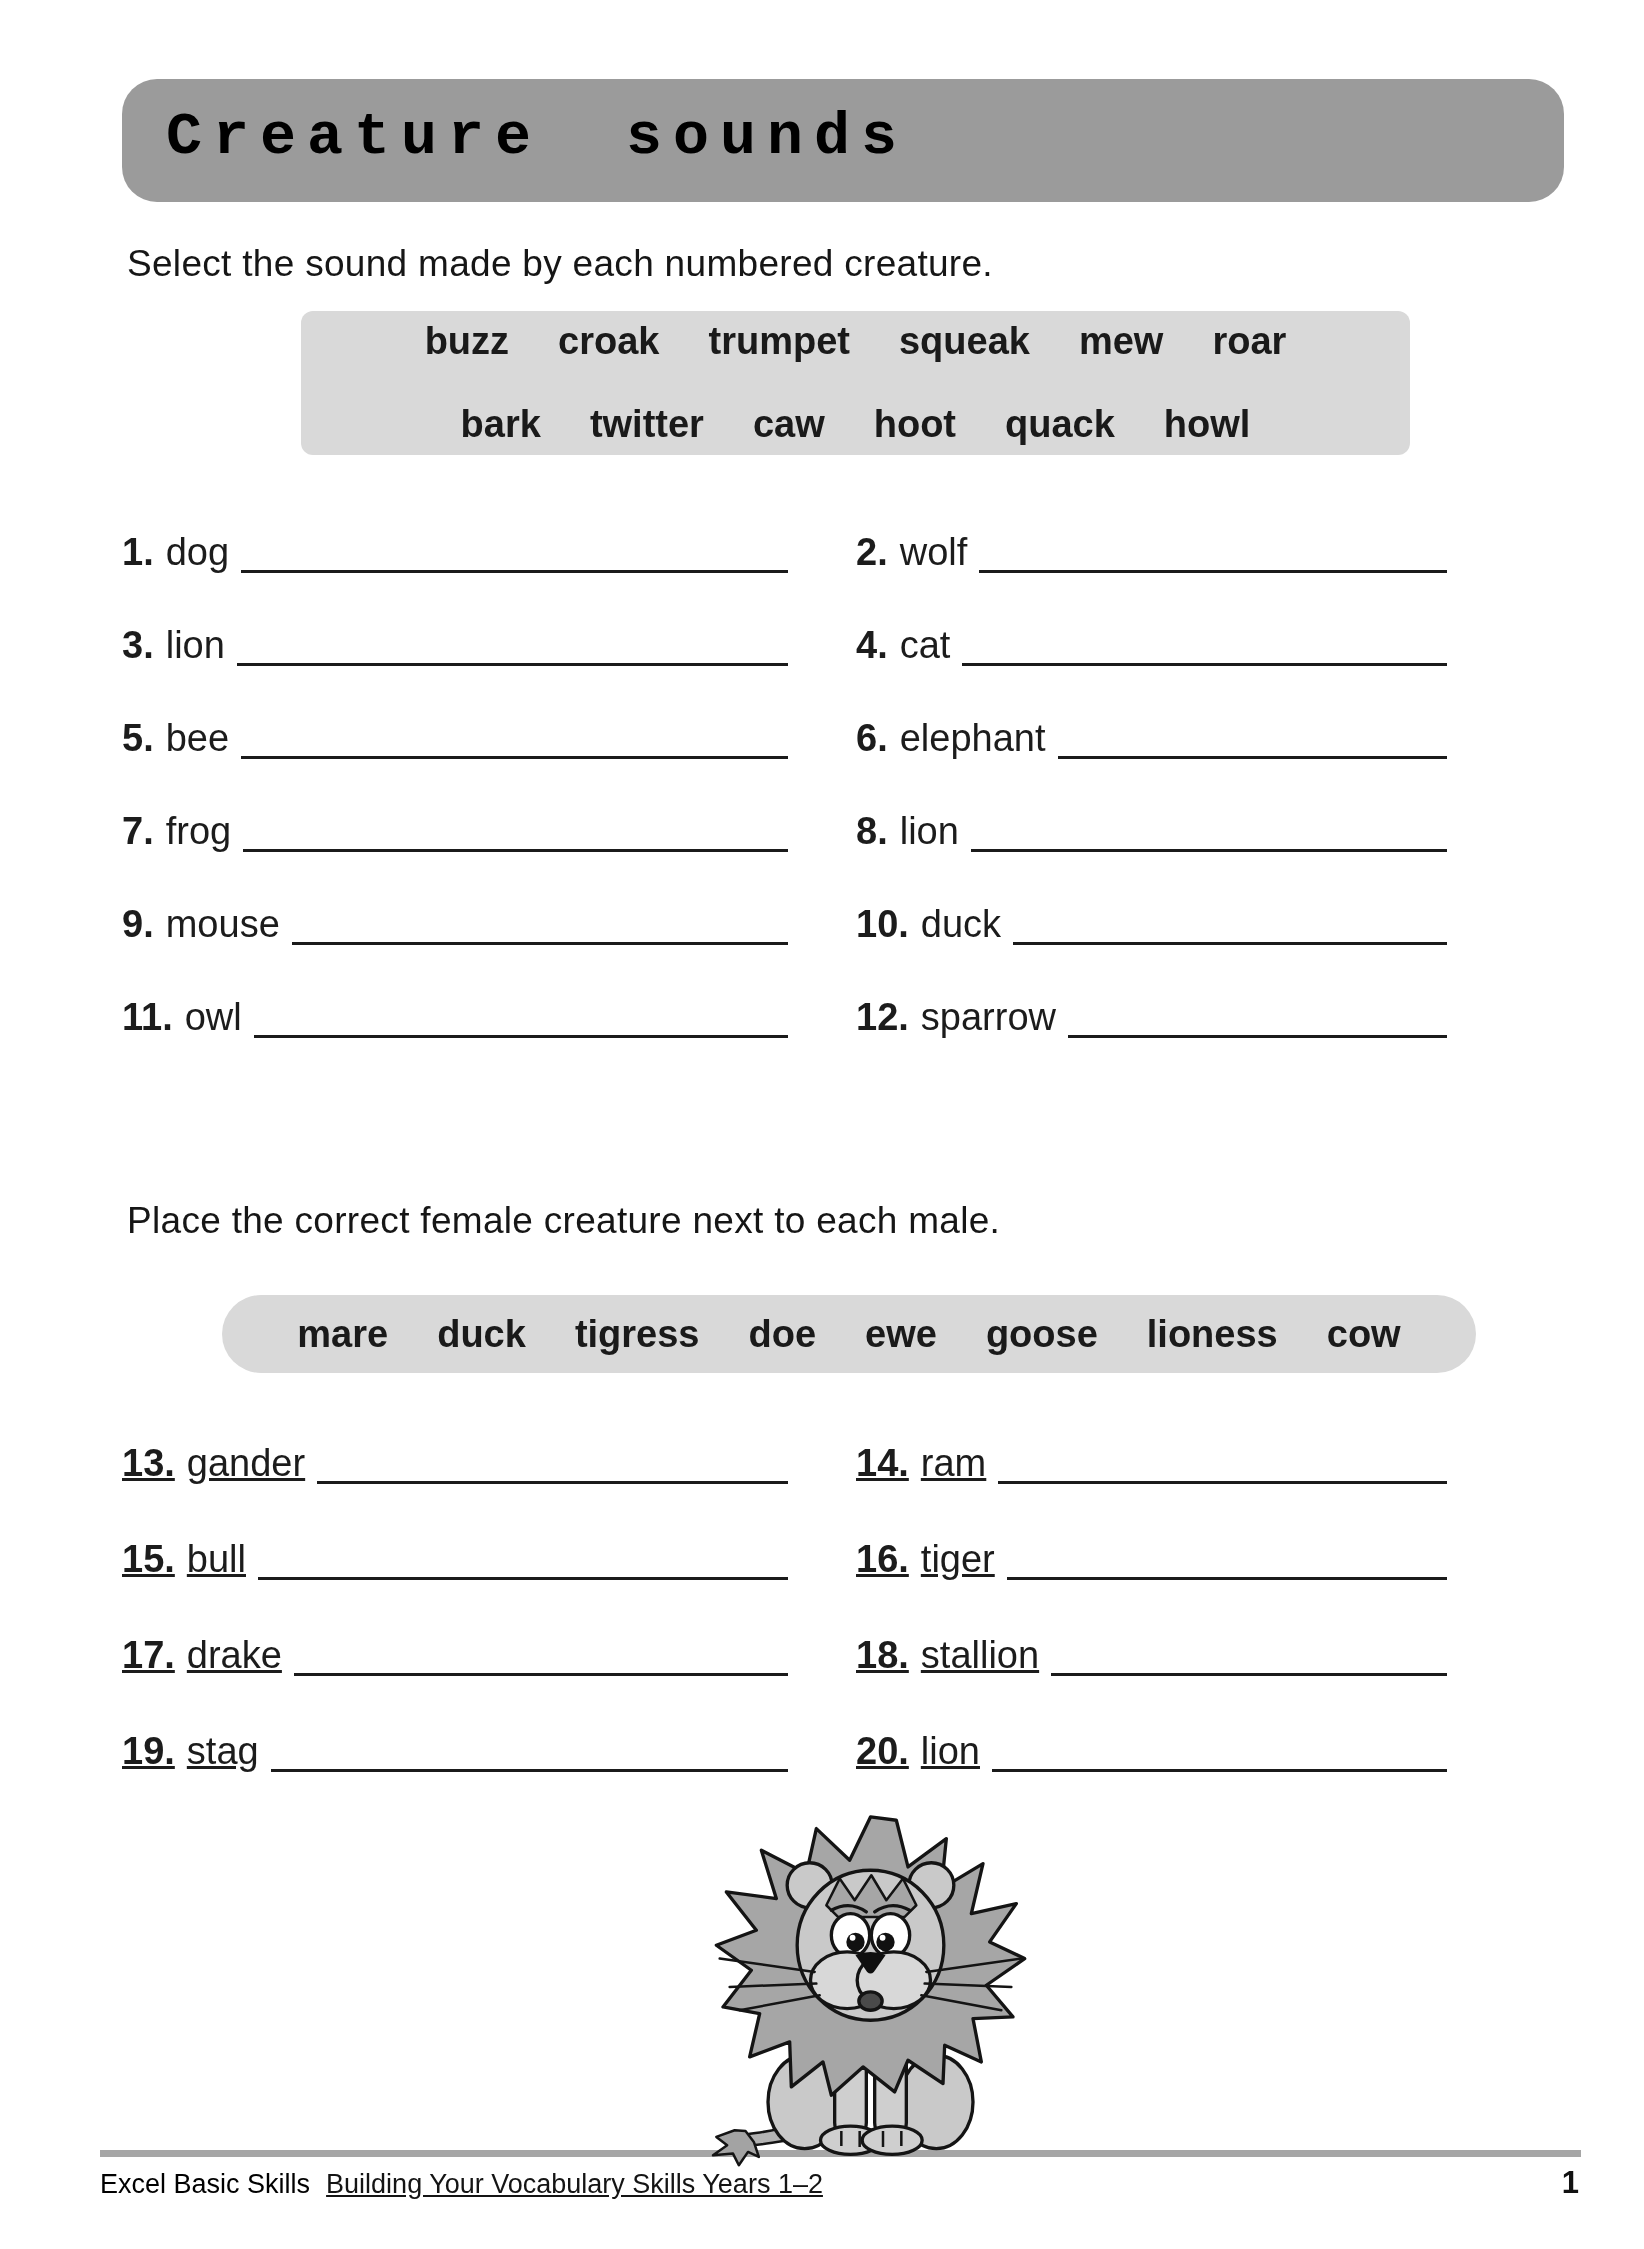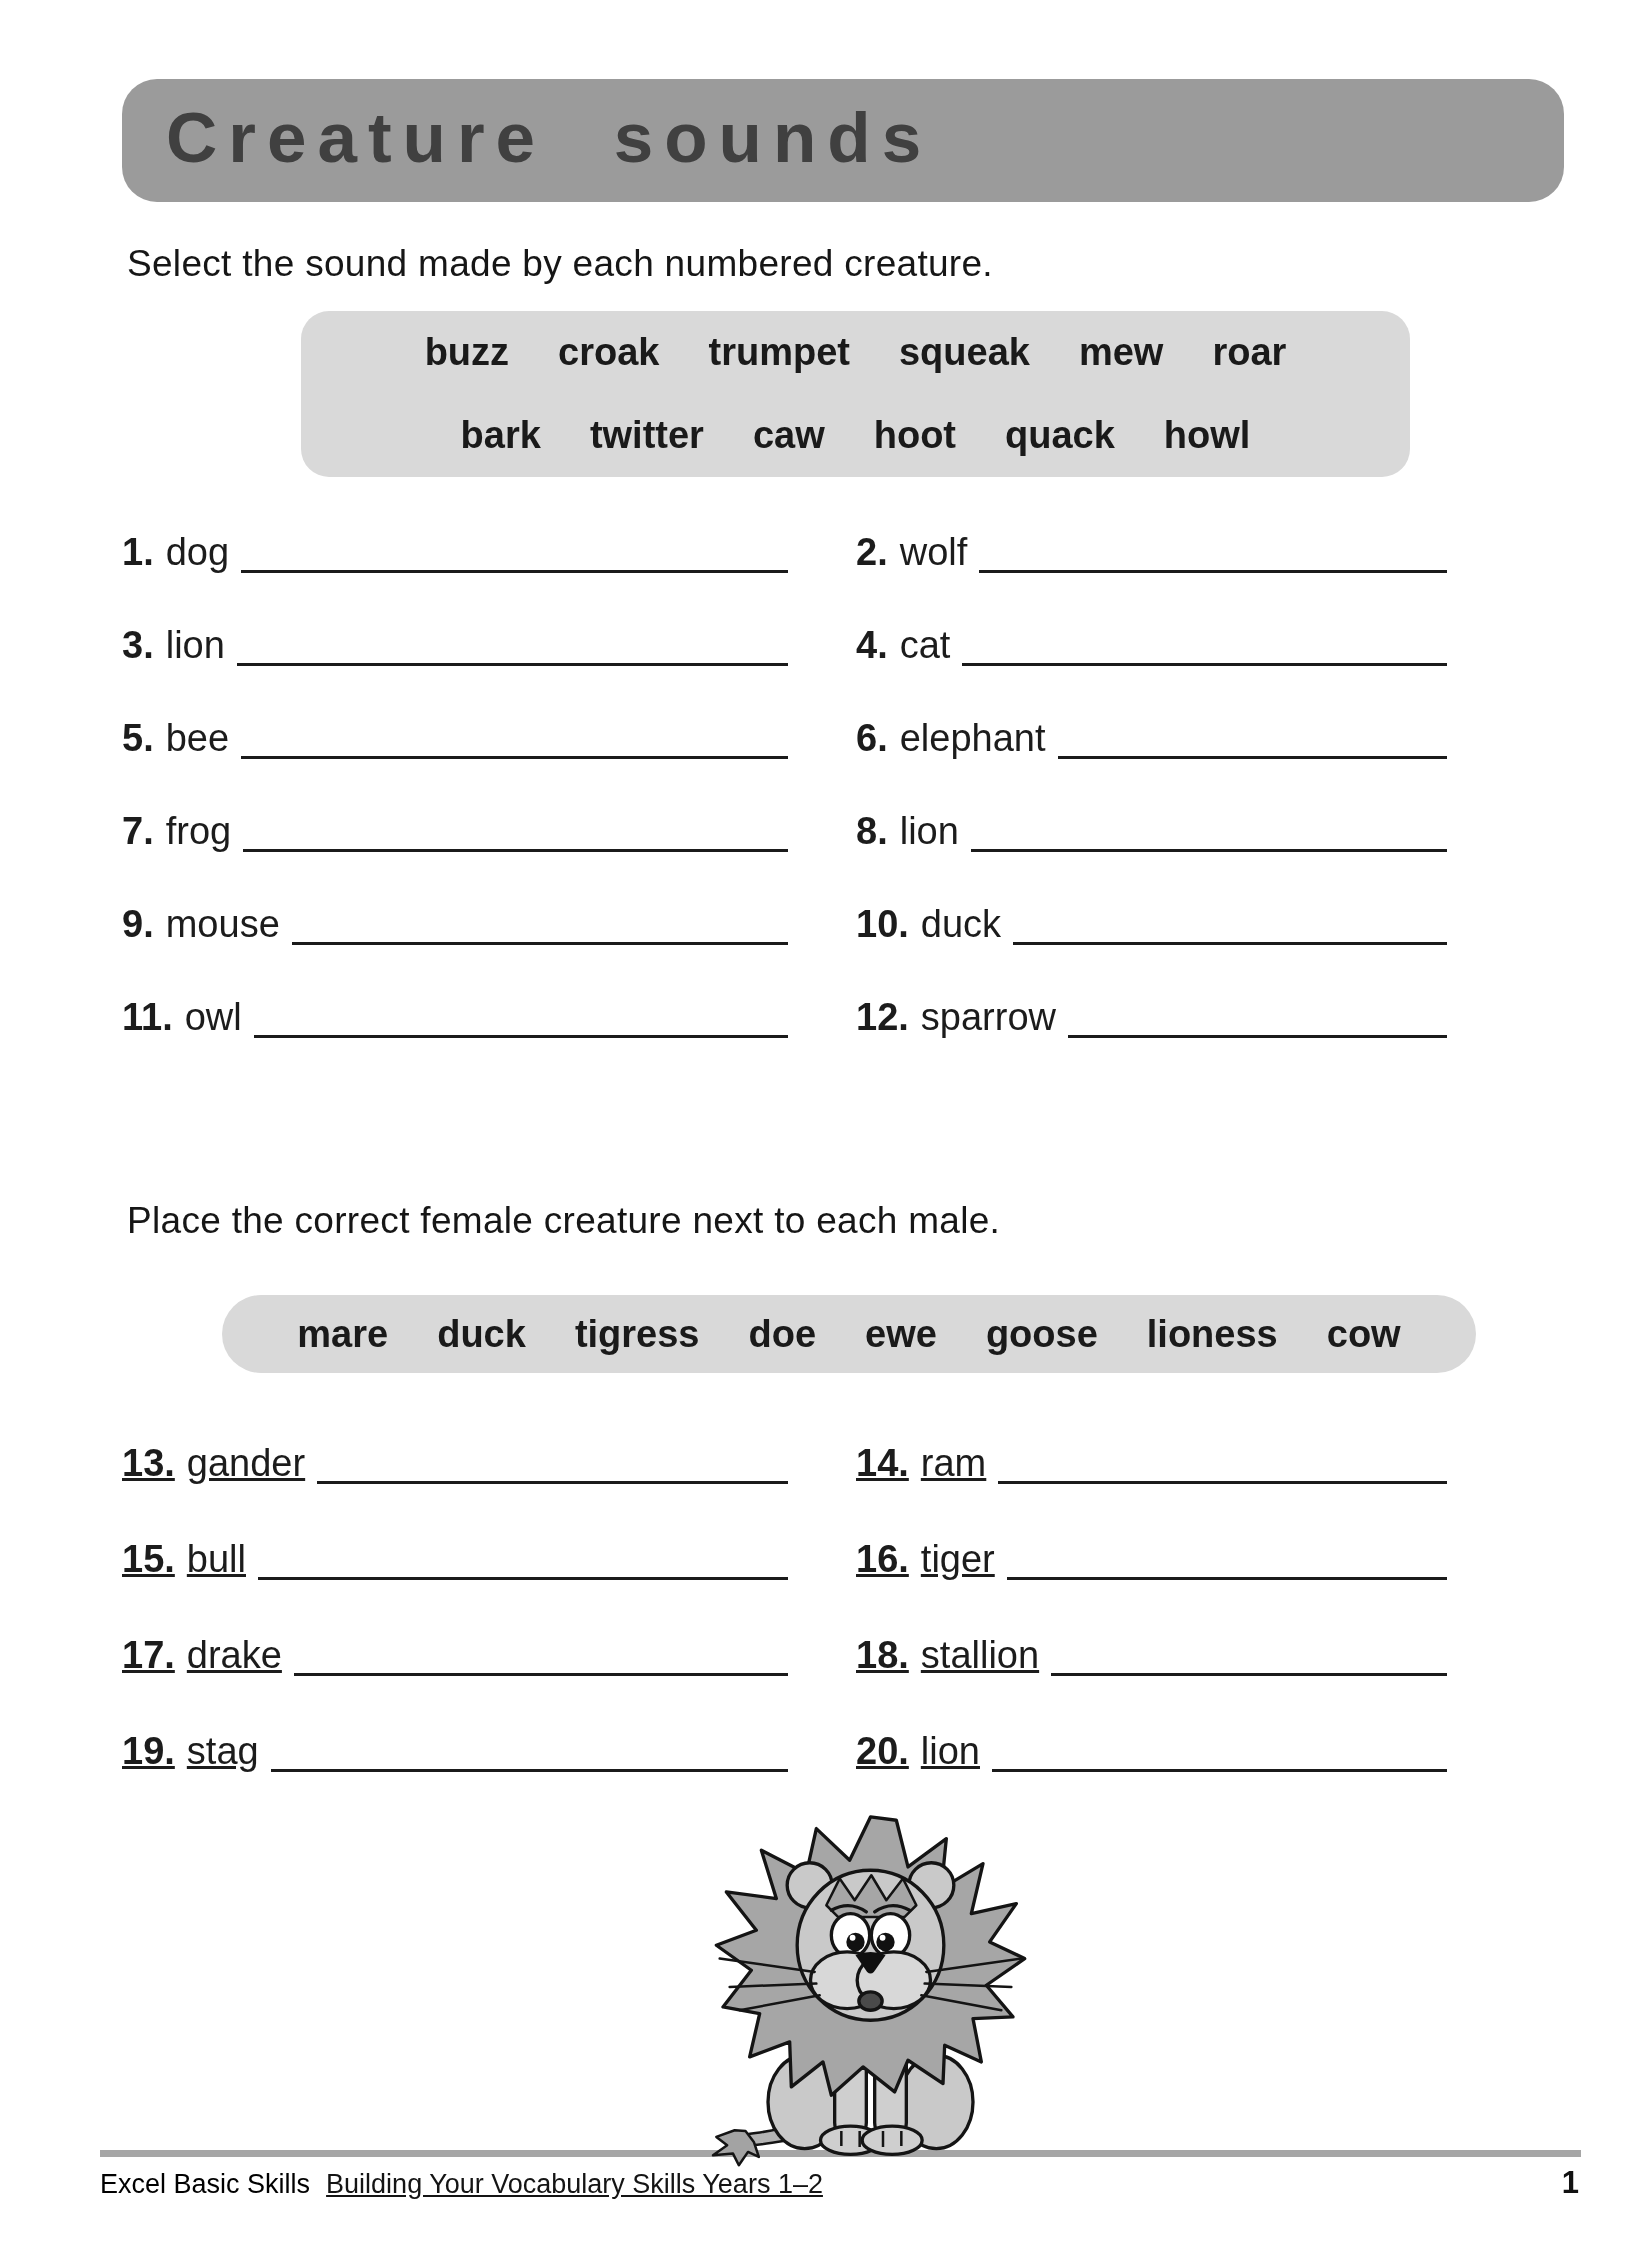--- a/index.html
+++ b/index.html
@@ -9,41 +9,41 @@
     font-family:"Liberation Sans", sans-serif; color:#1c1c1c;
   }
 
   
   .title-bar {
     position:absolute; left:122px; top:79px; width:1442px; height:123px;
     background:#9b9b9b; border-radius:35px;
     display:flex; align-items:center;
   }
   .title-text {
-    font-family:Liberation Sans, sans-serif; font-weight:bold;
-    font-size:71px; color:#404040;
+    font-family:Liberation Mono, monospace; font-weight:bold;
+    font-size:60px; color:#000000;
     letter-spacing:11px; word-spacing:37px;
     padding:0 0 6.8px 44px; white-space:nowrap;
   }
 
   
   .instruction {
     position:absolute; left:127px; font-size:37px; color:#161616;
     letter-spacing:0.3px; white-space:nowrap;
   }
   #instr1 { top:243px; }
   #instr2 { top:1200px; }
 
   
   .bank {
     position:absolute; background:#d9d9d9;
     display:flex; flex-direction:column; justify-content:center; align-items:center;
     font-weight:bold; font-size:38px; color:#1a1a1a;
   }
-  #bank1 { left:301px; top:311px; width:1109px; height:166px; border-radius:28px; gap:40px; }
+  #bank1 { left:301px; top:311px; width:1109px; height:144px; border-radius:12px; gap:40px; }
   #bank2 { left:222px; top:1295px; width:1254px; height:78px; border-radius:39px; }
   .bank-row { display:flex; gap:49px; white-space:nowrap; }
   #bank2 .bank-row { }
 
   
   .items {
     position:absolute; left:122px; width:1325px;
     display:grid; grid-template-columns:666px 1fr; column-gap:68px;
   }
   #items1 { top:480px; grid-auto-rows:93px; }

